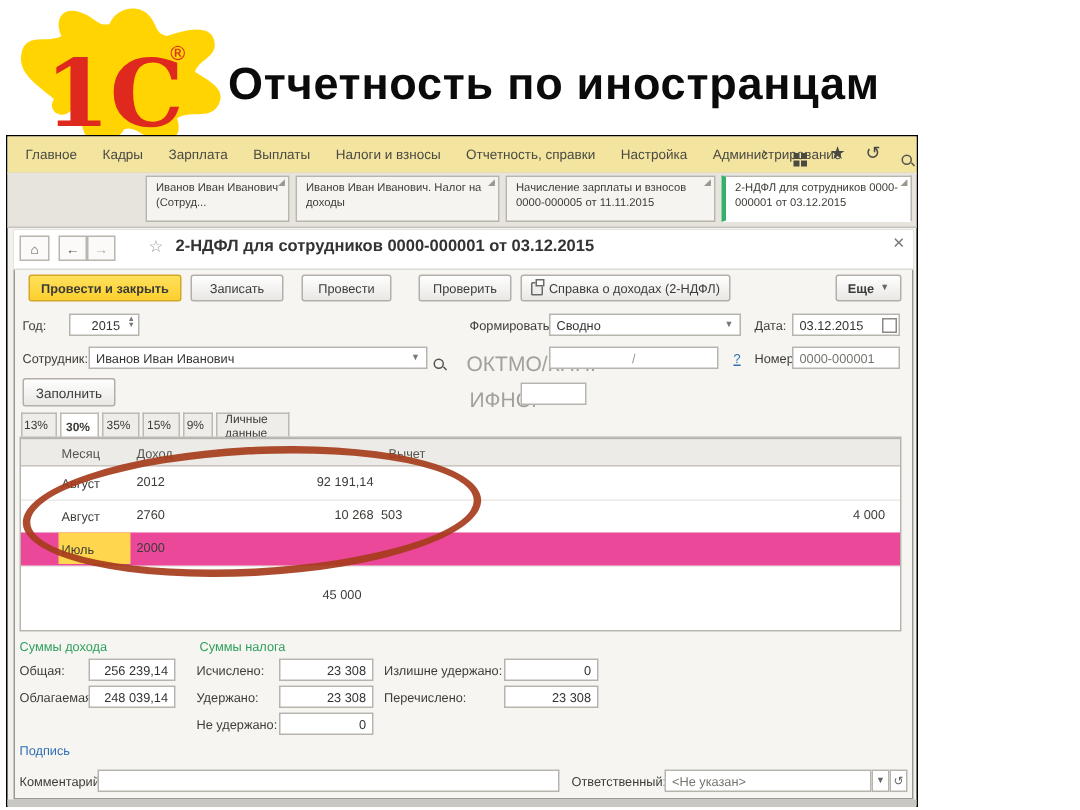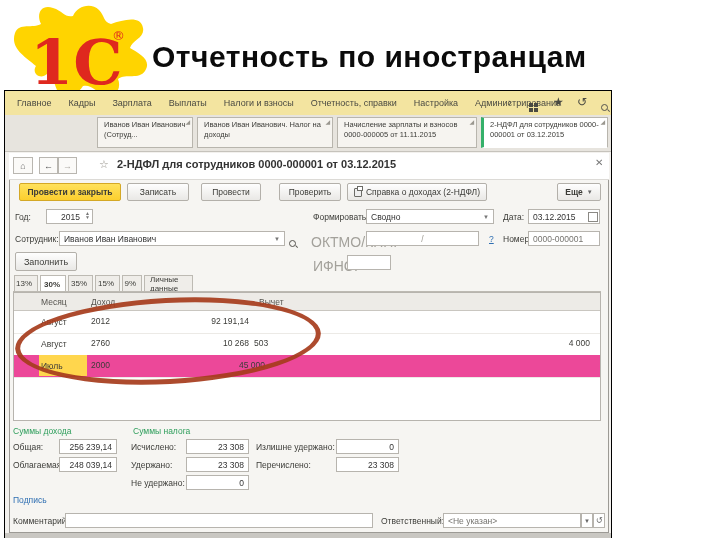--- a/index.html
+++ b/index.html
@@ -264,21 +264,21 @@
     <span class="gc" style="left:77px;">2760</span>
     <span class="gc right" style="left:120px;width:115px;">10 268</span>
     <span class="gc" style="left:240px;">503</span>
     <span class="gc right" style="left:460px;width:116px;">4 000</span>
   </div>
   <div class="grow selected" style="top:264px;">
     <span class="monthcell">
         <span class="gc" style="position:static;">Июль</span>
       </span>
     <span class="gc" style="left:77px;">2000</span>
-    <span class="gc right" style="left:136px;width:115px;">45 000</span>
+    <span class="gc right" style="left:112px;width:115px;margin-top:31px;">45 000</span>
     <span class="gc" style="left:240px;"></span>
     <span class="gc right" style="left:460px;width:116px;"></span>
   </div>
 
   <div class="abs" id="ellipse"></div>
 
   <span class="sect" style="left:8px;top:335px;">Суммы дохода</span>
   <span class="sect" style="left:128px;top:335px;">Суммы налога</span>
 
   <span class="lbl" style="left:8px;top:351px;">Общая:</span>

